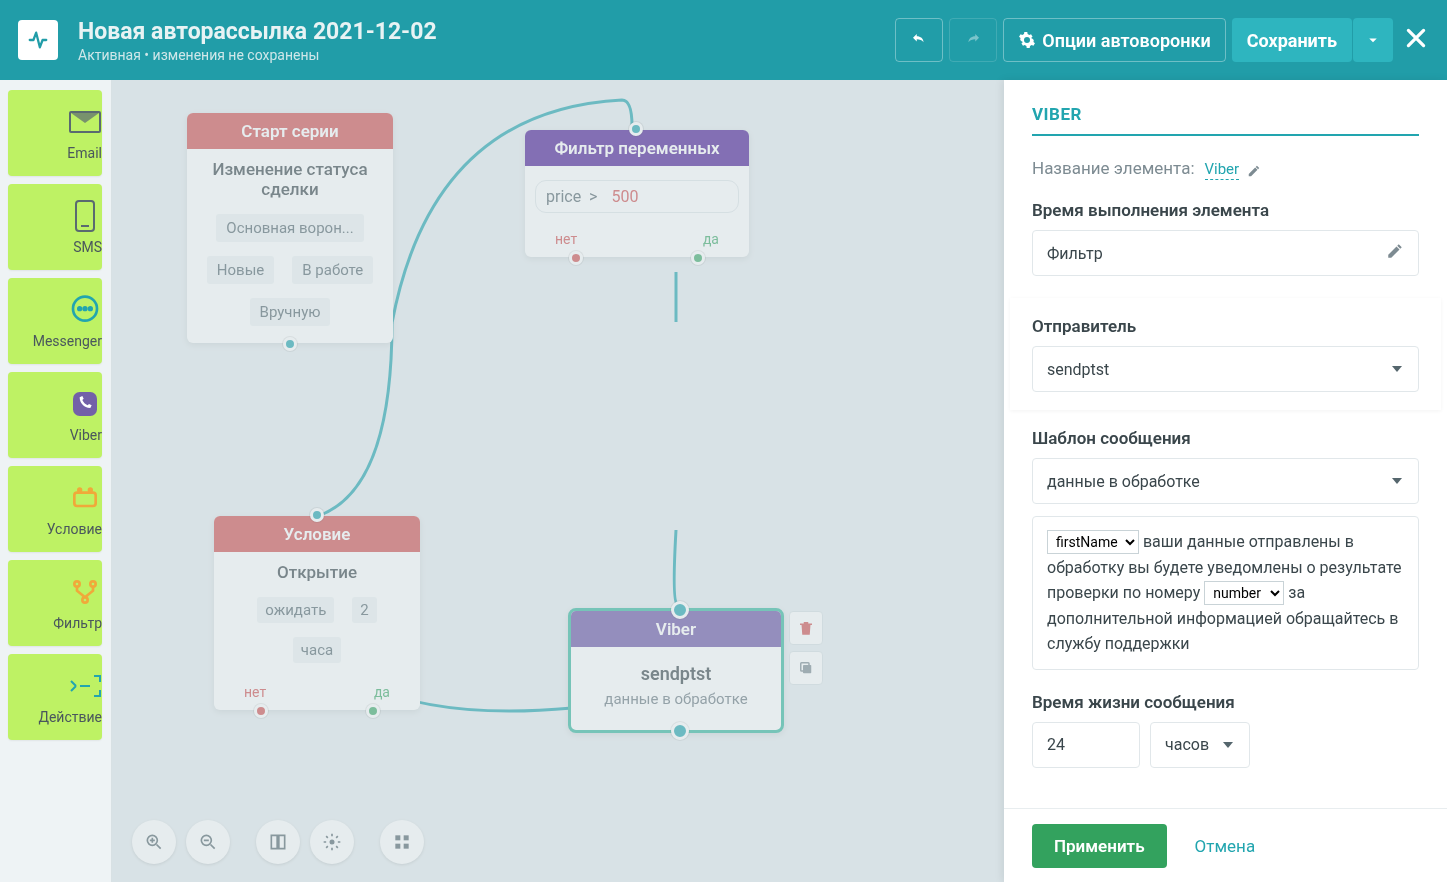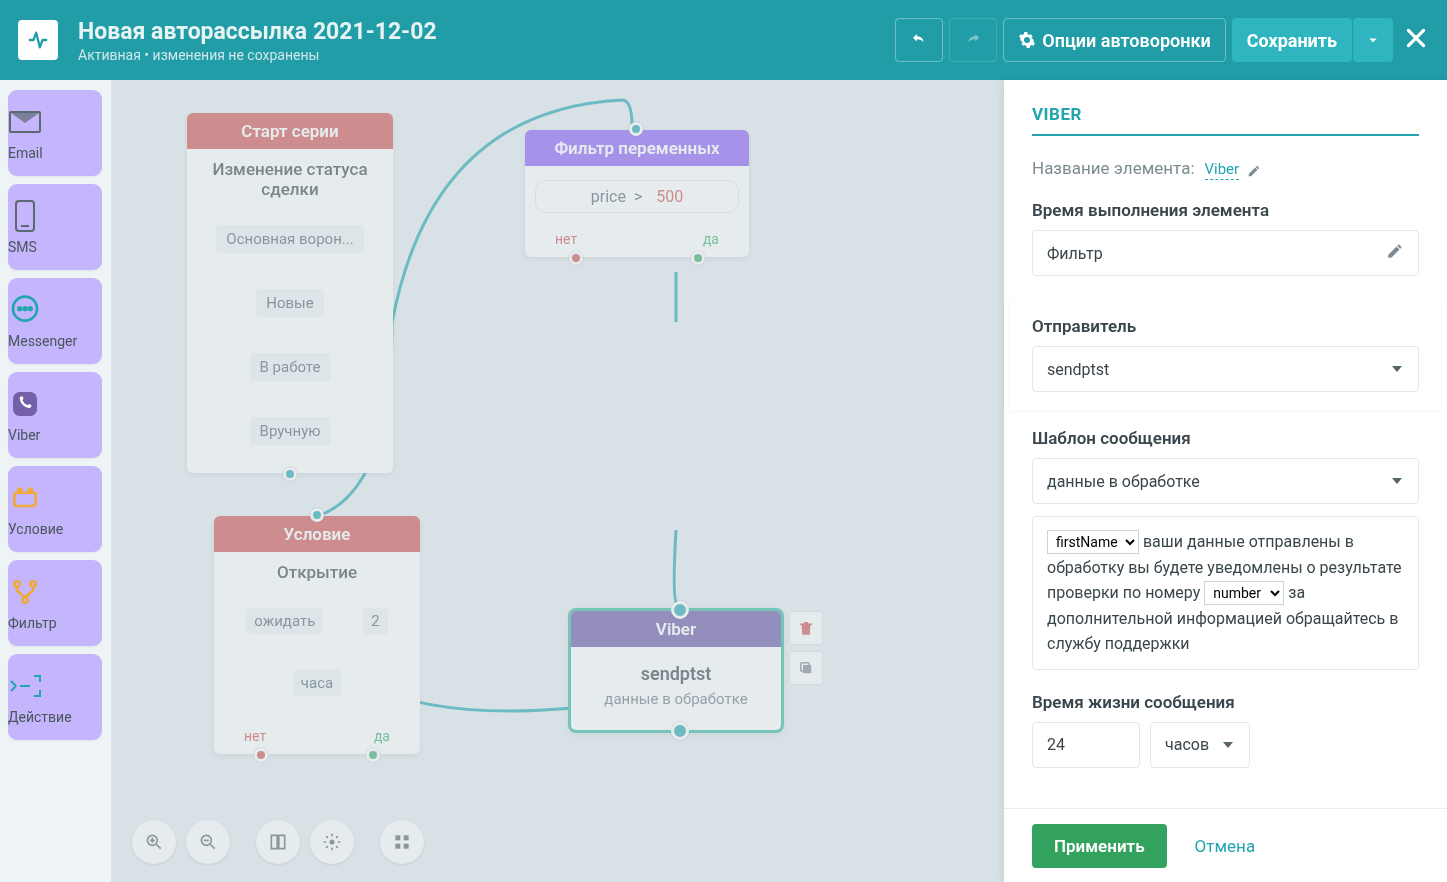--- a/index.html
+++ b/index.html
@@ -20,51 +20,51 @@
 .hdr-btn.save{background:#2eb5bf;font-weight:700}
 .hdr-btn.save-drop{background:#2eb5bf;padding:0 10px;margin-left:1px}
 .close-x{margin-left:10px;cursor:pointer}
 .close-x svg{width:26px;height:26px;fill:#fff}
 
 
 .dim{position:absolute;inset:0;background:rgba(200,212,217,.45);pointer-events:none;z-index:3}
 
 
 .toolbox{position:absolute;left:0;top:80px;bottom:0;width:112px;background:#eef3f5;padding:10px 8px;overflow:hidden;z-index:4;border-right:1px solid #d8e1e4}
-.tool{width:94px;height:86px;background:#c4b5fd;border-radius:9px;margin-bottom:8px;display:flex;flex-direction:column;align-items:flex-start;justify-content:center;cursor:pointer;box-shadow:0 1px 2px rgba(0,0,0,.06)}
+.tool{width:94px;height:86px;background:#bef264;border-radius:4px;margin-bottom:8px;display:flex;flex-direction:column;align-items:flex-end;justify-content:center;cursor:pointer;box-shadow:0 1px 2px rgba(0,0,0,.06)}
 .tool .ico{width:34px;height:34px;display:flex;align-items:center;justify-content:center;margin-bottom:6px}
 .tool .lbl{font-size:14px;color:#4a575d}
 .ico-email{border:2px solid #5a6a70;border-radius:2px;width:32px;height:22px;position:relative}
 .ico-email::after{content:"";position:absolute;left:0;top:0;width:0;height:0;border-left:14px solid transparent;border-right:14px solid transparent;border-top:10px solid #5a6a70;opacity:.7}
 .ico-sms{width:20px;height:32px;border:2px solid #5a6a70;border-radius:4px;position:relative}
 .ico-sms::after{content:"";position:absolute;width:8px;height:2px;background:#5a6a70;bottom:3px;left:4px}
 
 
 .canvas{position:absolute;left:112px;right:443px;top:80px;bottom:0;background:#e6edf0;overflow:hidden;z-index:2}
 .node{position:absolute;background:#fff;border-radius:6px;box-shadow:0 2px 6px rgba(0,0,0,.1);width:206px}
 .node-hdr{padding:8px 12px;color:#fff;border-radius:6px 6px 0 0;text-align:center;font-size:17px;font-weight:600}
 .node-body{padding:10px;text-align:center}
 .node-body .nt{font-size:17px;color:#3a464b;font-weight:500;margin-bottom:8px}
-.chip{display:inline-block;background:#eef3f5;color:#55666d;padding:5px 10px;border-radius:3px;margin:18px;font-size:15px}
+.chip{display:inline-block;background:#eef3f5;color:#55666d;padding:5px 10px;border-radius:3px;margin:7px;font-size:15px}
 .mini-foot{display:flex;justify-content:space-between;padding:4px 30px 10px;font-size:14px}
 .mini-foot .no{color:#d25050}
 .mini-foot .yes{color:#3faa6a}
 .conn{position:absolute;width:14px;height:14px;border-radius:50%;border:3px solid #fff;box-shadow:0 0 0 1px rgba(0,0,0,.1)}
 .conn.teal{background:#22a5af}
 .conn.red{background:#d25050}
 .conn.green{background:#3faa6a}
 
 
 .n-start{left:75px;top:33px}
 .n-start .node-hdr{background:#d25050}
 
 
 .n-filter{left:413px;top:50px;width:224px}
-.n-filter .node-hdr{background:#8b5cf6}
-.filter-box{border:1px solid #e1e7ea;border-radius:11px;padding:6px 10px;margin:4px 0;text-align:center;font-size:16px;color:#55666d}
+.n-filter .node-hdr{background:#4c1d95}
+.filter-box{border:1px solid #e1e7ea;border-radius:11px;padding:6px 10px;margin:4px 0;text-align:left;font-size:16px;color:#55666d}
 .filter-box .v{color:#d25050;margin-left:6px}
 
 
 .n-email{left:456px;top:243px;width:220px;padding-bottom:8px}
 .n-email .node-hdr{background:#3faa6a;white-space:nowrap;overflow:hidden;text-overflow:ellipsis}
 .eprev{margin:8px;height:160px;background:linear-gradient(#2a4a7a 45%,#f5f7f9 45%);border:1px solid #e1e7ea;position:relative}
 .eprev::after{content:"";position:absolute;left:12px;top:55px;width:80px;height:44px;background:rgba(255,255,255,.15);border-radius:2px}
 
 
 .n-cond{left:102px;top:436px}

